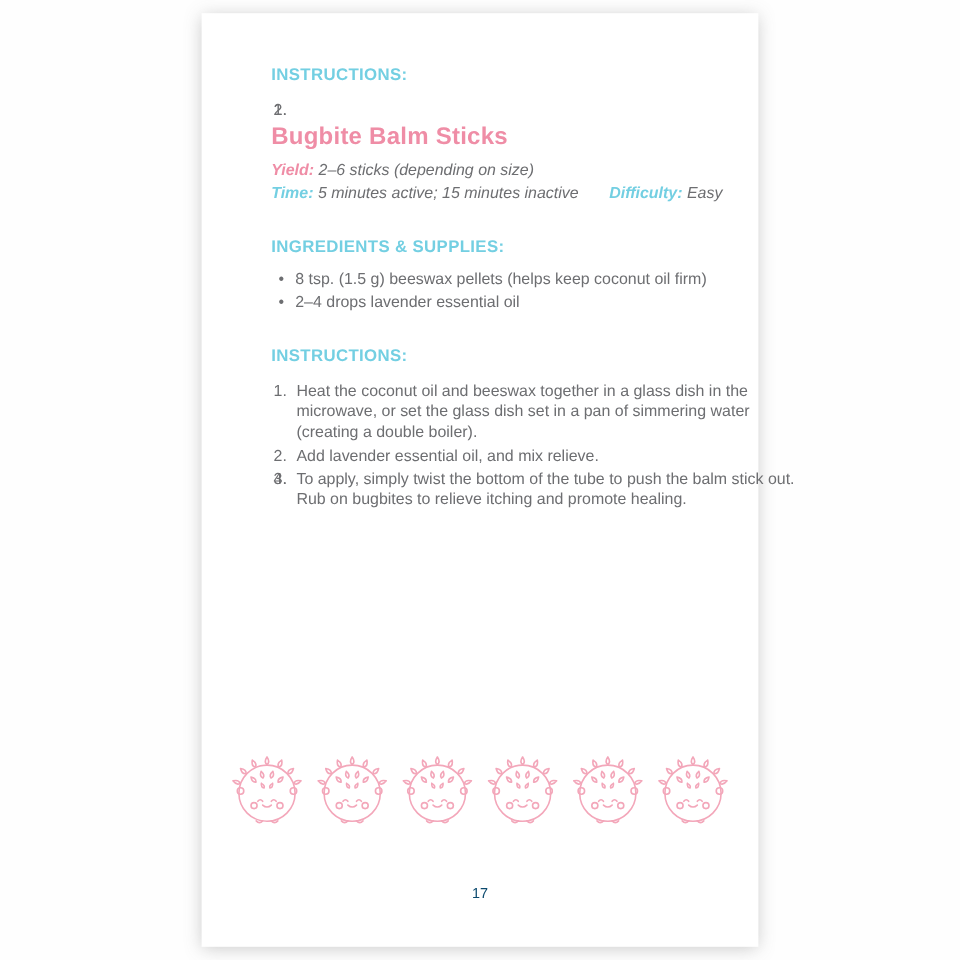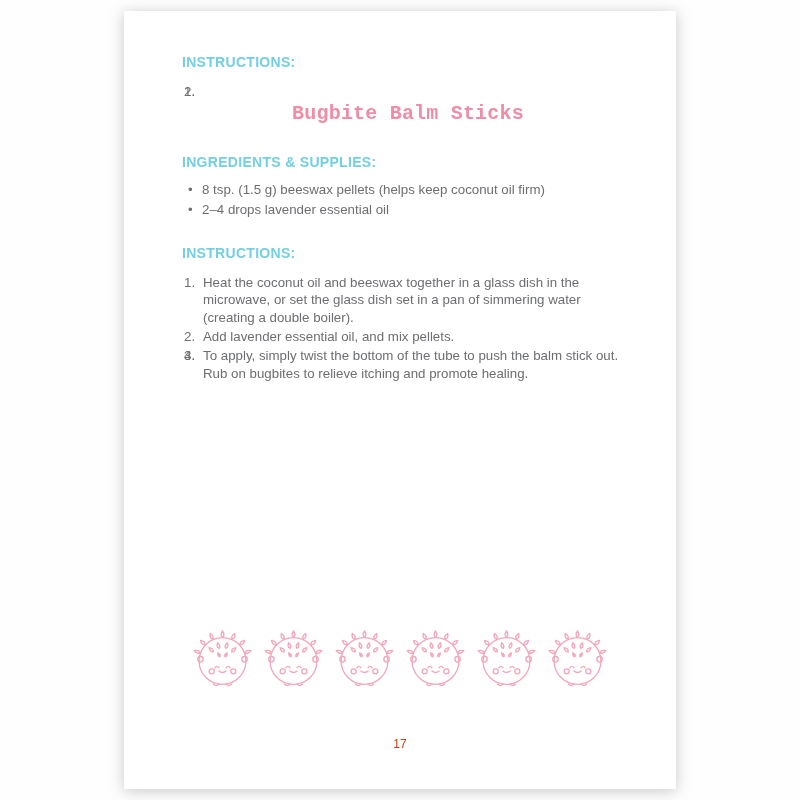--- a/index.html
+++ b/index.html
@@ -16,21 +16,21 @@
   .canvas {
     width: 800px;
     height: 800px;
     display: flex;
     justify-content: center;
     align-items: flex-start;
     background: #fefefe;
   }
   .page {
     position: relative;
-    width: 552px;
+    width: 464px;
     height: 778px;
     margin-top: 11px;
     background: #ffffff;
     box-shadow: 0 2px 14px rgba(100,100,100,0.35);
   }
   .content {
     padding: 42px 44px 0 58px;
     width: 452px;
     color: #6d6e71;
     font-size: 13.3px;
@@ -52,27 +52,26 @@
     position: relative;
     padding-left: 19px;
     margin-bottom: 2px;
   }
   .steps .step .num {
     position: absolute;
     left: 0;
     top: 0;
   }
   .recipe-title {
-    font-family: Liberation Mono, monospace;
+    font-family: Liberation Sans, sans-serif;
     font-weight: bold;
     color: #ef8da6;
     font-size: 20px;
     margin: 30px 0 0 0;
     letter-spacing: 0.2px;
-    text-align: center;
   }
   .meta {
     margin-top: 6px;
     font-style: italic;
     font-size: 13.3px;
   }
   .meta .line { margin: 0 0 2px 0; }
   .meta .lbl-pink { color: #ef8da6; font-weight: bold; }
   .meta .lbl-blue { color: #73cfe2; font-weight: bold; }
   .meta .sep { display: inline-block; width: 18px; }
@@ -107,21 +106,21 @@
     width: 63px;
     height: 63px;
     display: block;
   }
   .page-number {
     position: absolute;
     top: 726px;
     left: 0;
     width: 100%;
     text-align: center;
-    color: #c2410c;
+    color: #0c4a6e;
     font-size: 12px;
   }
   .defs-svg { position: absolute; width: 0; height: 0; }
 </style>
 </head>
 <body>
 
 <svg class="defs-svg" aria-hidden="true">
   <defs>
     <g id="hh" fill="none" stroke="#f3a7ba" stroke-width="1.5" stroke-linecap="round" stroke-linejoin="round">
@@ -161,39 +160,52 @@
         <li class="step">
           <span class="num">1.</span>
         </li>
         <li class="step">
           <span class="num">2.</span>
         </li>
       </ol>
 
       <h1 class="recipe-title">Bugbite Balm Sticks</h1>
 
+      <div class="meta">
+        <div class="line">
+          <span class="lbl-pink">Yield:</span>
+          <span>2–6 sticks (depending on size)</span>
+        </div>
+        <div class="line">
+          <span class="lbl-blue">Time:</span>
+          <span>5 minutes active; 15 minutes inactive</span>
+          <span class="sep"></span>
+          <span class="lbl-blue">Difficulty:</span>
+          <span>Easy</span>
+        </div>
+      </div>
 
       <div class="section-ingredients">
         <p class="h-blue">INGREDIENTS &amp; SUPPLIES:</p>
         <ul class="bullets">
           <li>8 tsp. (1.5 g) beeswax pellets (helps keep coconut oil firm)</li>
           <li>2–4 drops lavender essential oil</li>
         </ul>
       </div>
 
       <div class="section-instructions">
         <p class="h-blue">INSTRUCTIONS:</p>
         <ol class="steps">
           <li class="step">
             <span class="num">1.</span>
             <span class="txt">Heat the coconut oil and beeswax together in a glass dish in the microwave, or set the glass dish set in a pan of simmering water (creating a double boiler).</span>
           </li>
           <li class="step">
             <span class="num">2.</span>
-            <span class="txt">Add lavender essential oil, and mix pellets.</span>
+            <span class="txt">Add lavender essential oil, and mix relieve.</span>
           </li>
           <li class="step">
             <span class="num">3.</span>
           </li>
           <li class="step">
             <span class="num">4.</span>
             <span class="txt">To apply, simply twist the bottom of the tube to push the balm stick out. Rub on bugbites to relieve itching and promote healing.</span>
           </li>
         </ol>
       </div>

